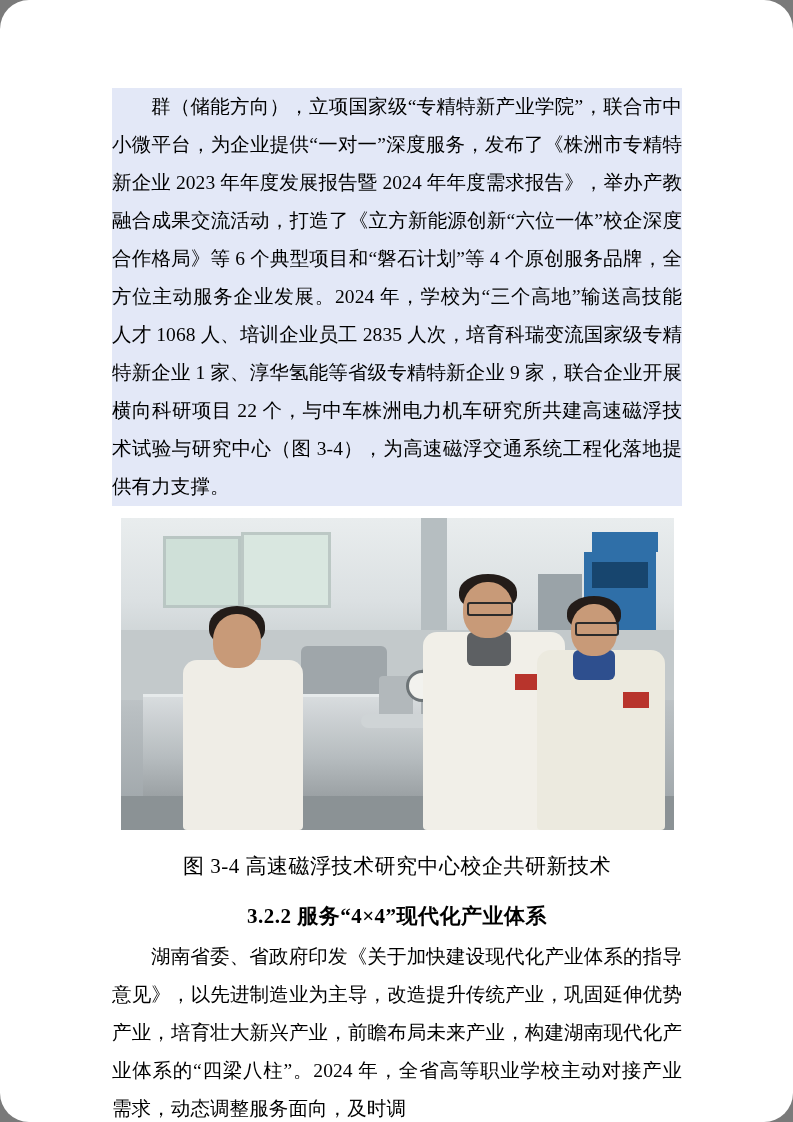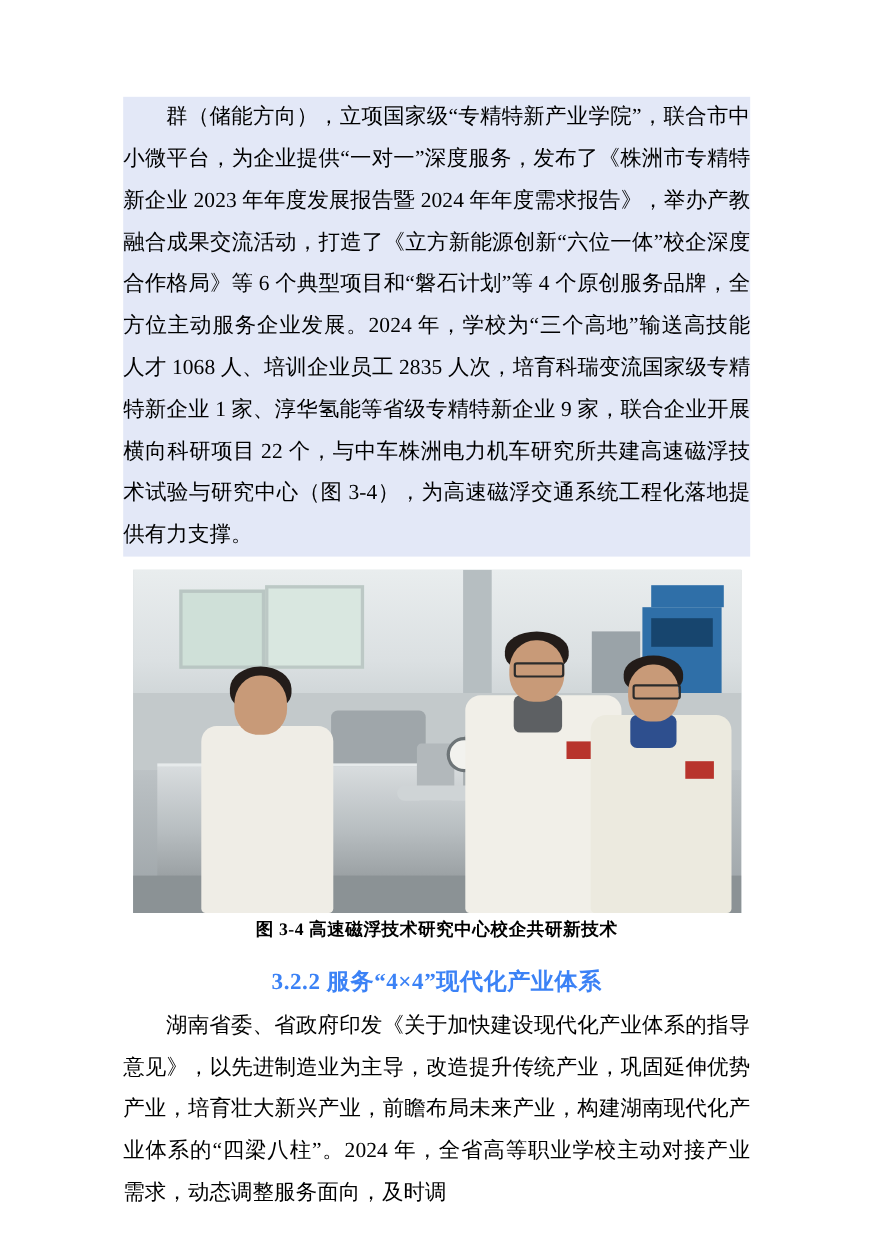--- a/index.html
+++ b/index.html
@@ -11,20 +11,21 @@
     font-family: "Liberation Serif", "DejaVu Serif", serif;
   }
   .page {
     position: relative;
     width: 793px;
     height: 1122px;
     background: #ffffff;
     margin: 0 auto;
     overflow: hidden;
     box-sizing: border-box;
+    border-radius: 29px;
   }
   .content {
     position: absolute;
     left: 112px;
     top: 88px;
     width: 570px;
   }
   .para {
     font-size: 19.5px;
     line-height: 38px;
@@ -99,34 +100,35 @@
   .p2 .p-badge { position:absolute; left:96px; top:100px; width:28px; height:16px; background:#b8342c; }
   .p3 { left:416px; top:78px; width:132px; height:234px; }
   .p3 .p-hair { left:30px; top:0; width:54px; height:34px; }
   .p3 .p-head { left:34px; top:8px; width:46px; height:52px; }
   .p3 .p-body { left:0px; top:54px; width:128px; height:180px; background:#eceadf; }
   .p3 .p-collar { position:absolute; left:36px; top:54px; width:42px; height:30px; background:#2e4f8e; border-radius:6px; }
   .p3 .p-glass { position:absolute; left:38px; top:26px; width:40px; height:10px; border:2px solid #2b2b2b; border-radius:3px; }
   .p3 .p-badge { position:absolute; left:86px; top:96px; width:26px; height:16px; background:#b8342c; }
   .ph-sign { position:absolute; right:16px; top:14px; width:66px; height:20px; background:#2f6fa8; }
   .fig-caption {
-    font-size: 16px;
-    font-weight: bold;
+    margin-top: 18px;
+    font-size: 21px;
+    font-weight: normal;
     text-align: center;
     color: #000;
     letter-spacing: 0.5px;
   }
   .heading {
     margin-top: 22px;
     margin-bottom: 6px;
     font-size: 21px;
     font-weight: bold;
     text-align: center;
     letter-spacing: 0.5px;
-    color: #3b82f6;
+    color: #000000;
   }
   .body-para {
     margin-top: 8px;
   }
   .page-number {
     position: absolute;
     left: 0;
     right: 0;
     bottom: 58px;
     text-align: center;

